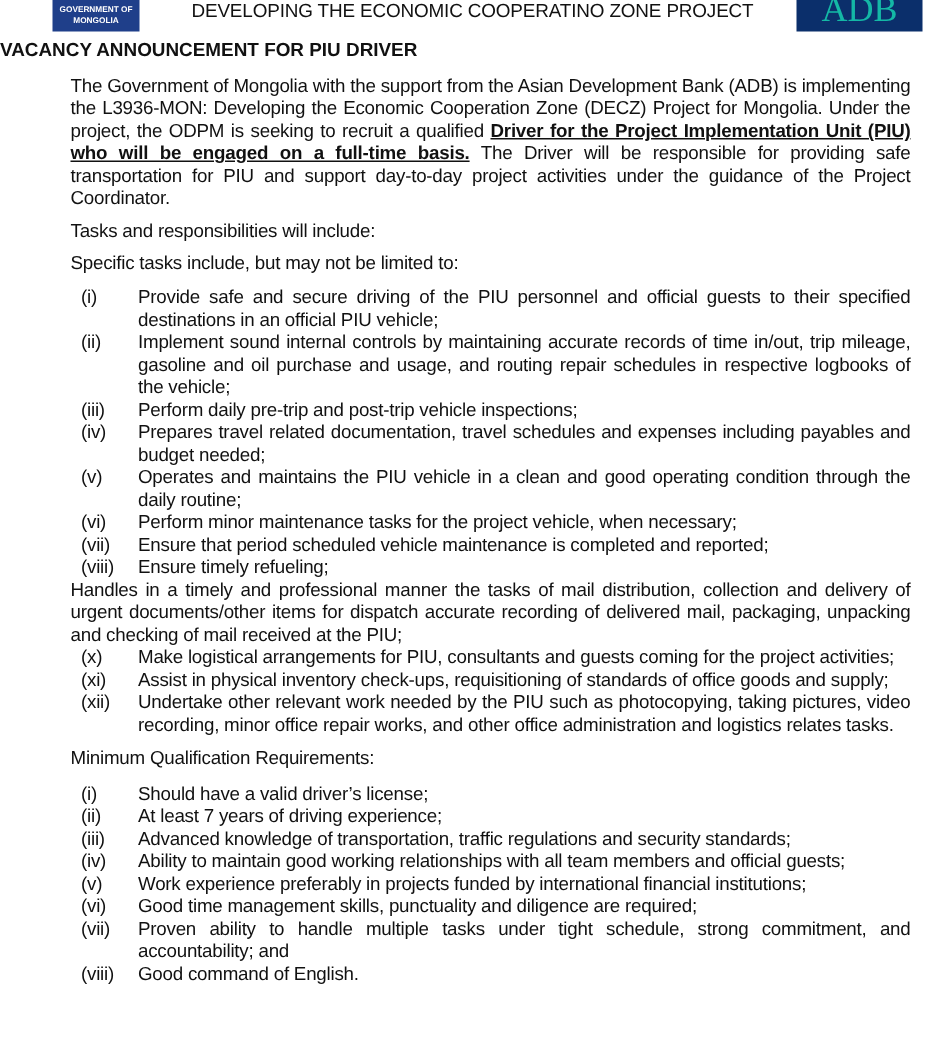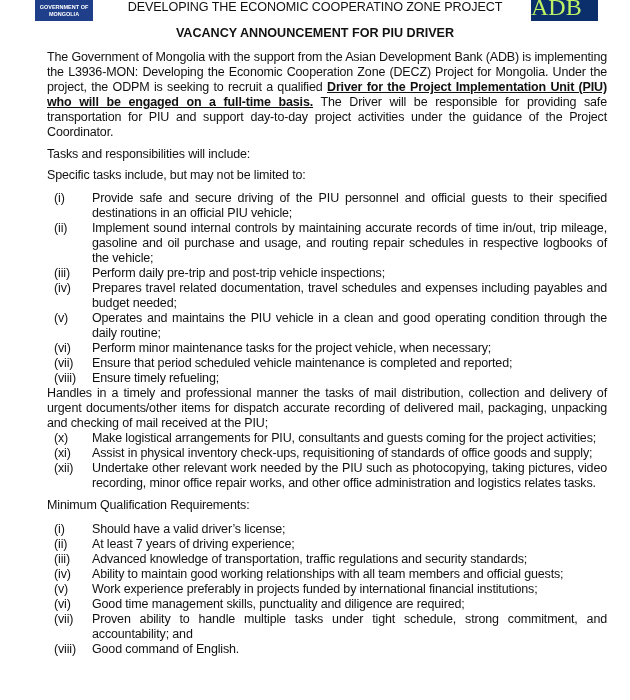--- a/index.html
+++ b/index.html
@@ -7,31 +7,31 @@
     width: 630px; height: 700px; overflow: hidden; position: relative;
     font-family: "Liberation Sans", sans-serif; color: #111111;
   }
   .logo-gov {
     position: absolute; left: 35px; top: 0; width: 58px; height: 21px;
     background: #1f3f8a; color: #ffffff;
     font-size: 5.5px; font-weight: bold; text-align: center; line-height: 6.5px;
     display: flex; flex-direction: column; justify-content: center; align-items: center;
   }
   .logo-adb {
-    position: absolute; left: 531px; top: 0; width: 67px; height: 21px;
-    background: #0b2f6b; color: #bef264; overflow: hidden;
+    position: absolute; left: 531px; top: 0; width: 84px; height: 21px;
+    background: #0b2f6b; color: #14b8a6; overflow: hidden;
     font-family: "Liberation Serif", serif; font-size: 24px; line-height: 14px;
-    text-align: left;
+    text-align: center;
   }
   .header-line {
     position: absolute; left: 110px; width: 410px; top: 0px; text-align: center;
     font-size: 12.6px; line-height: 14px; letter-spacing: -0.1px;
   }
   .title {
-    position: absolute; left: 0; width: 630px; top: 26px; text-align: center;
+    position: absolute; left: 0; width: 630px; top: 26px; text-align: left;
     font-size: 12.6px; font-weight: bold; line-height: 15px;
   }
   .content {
     position: absolute; left: 47px; top: 50px; width: 560px;
     font-size: 12.5px; line-height: 15px; letter-spacing: -0.15px;
   }
   .para { text-align: justify; margin: 0; }
   .para u { font-weight: bold; }
   .section-heading { font-weight: normal; margin: 7px 0 0 0; }
   .intro { margin: 6px 0 8px 0; }

